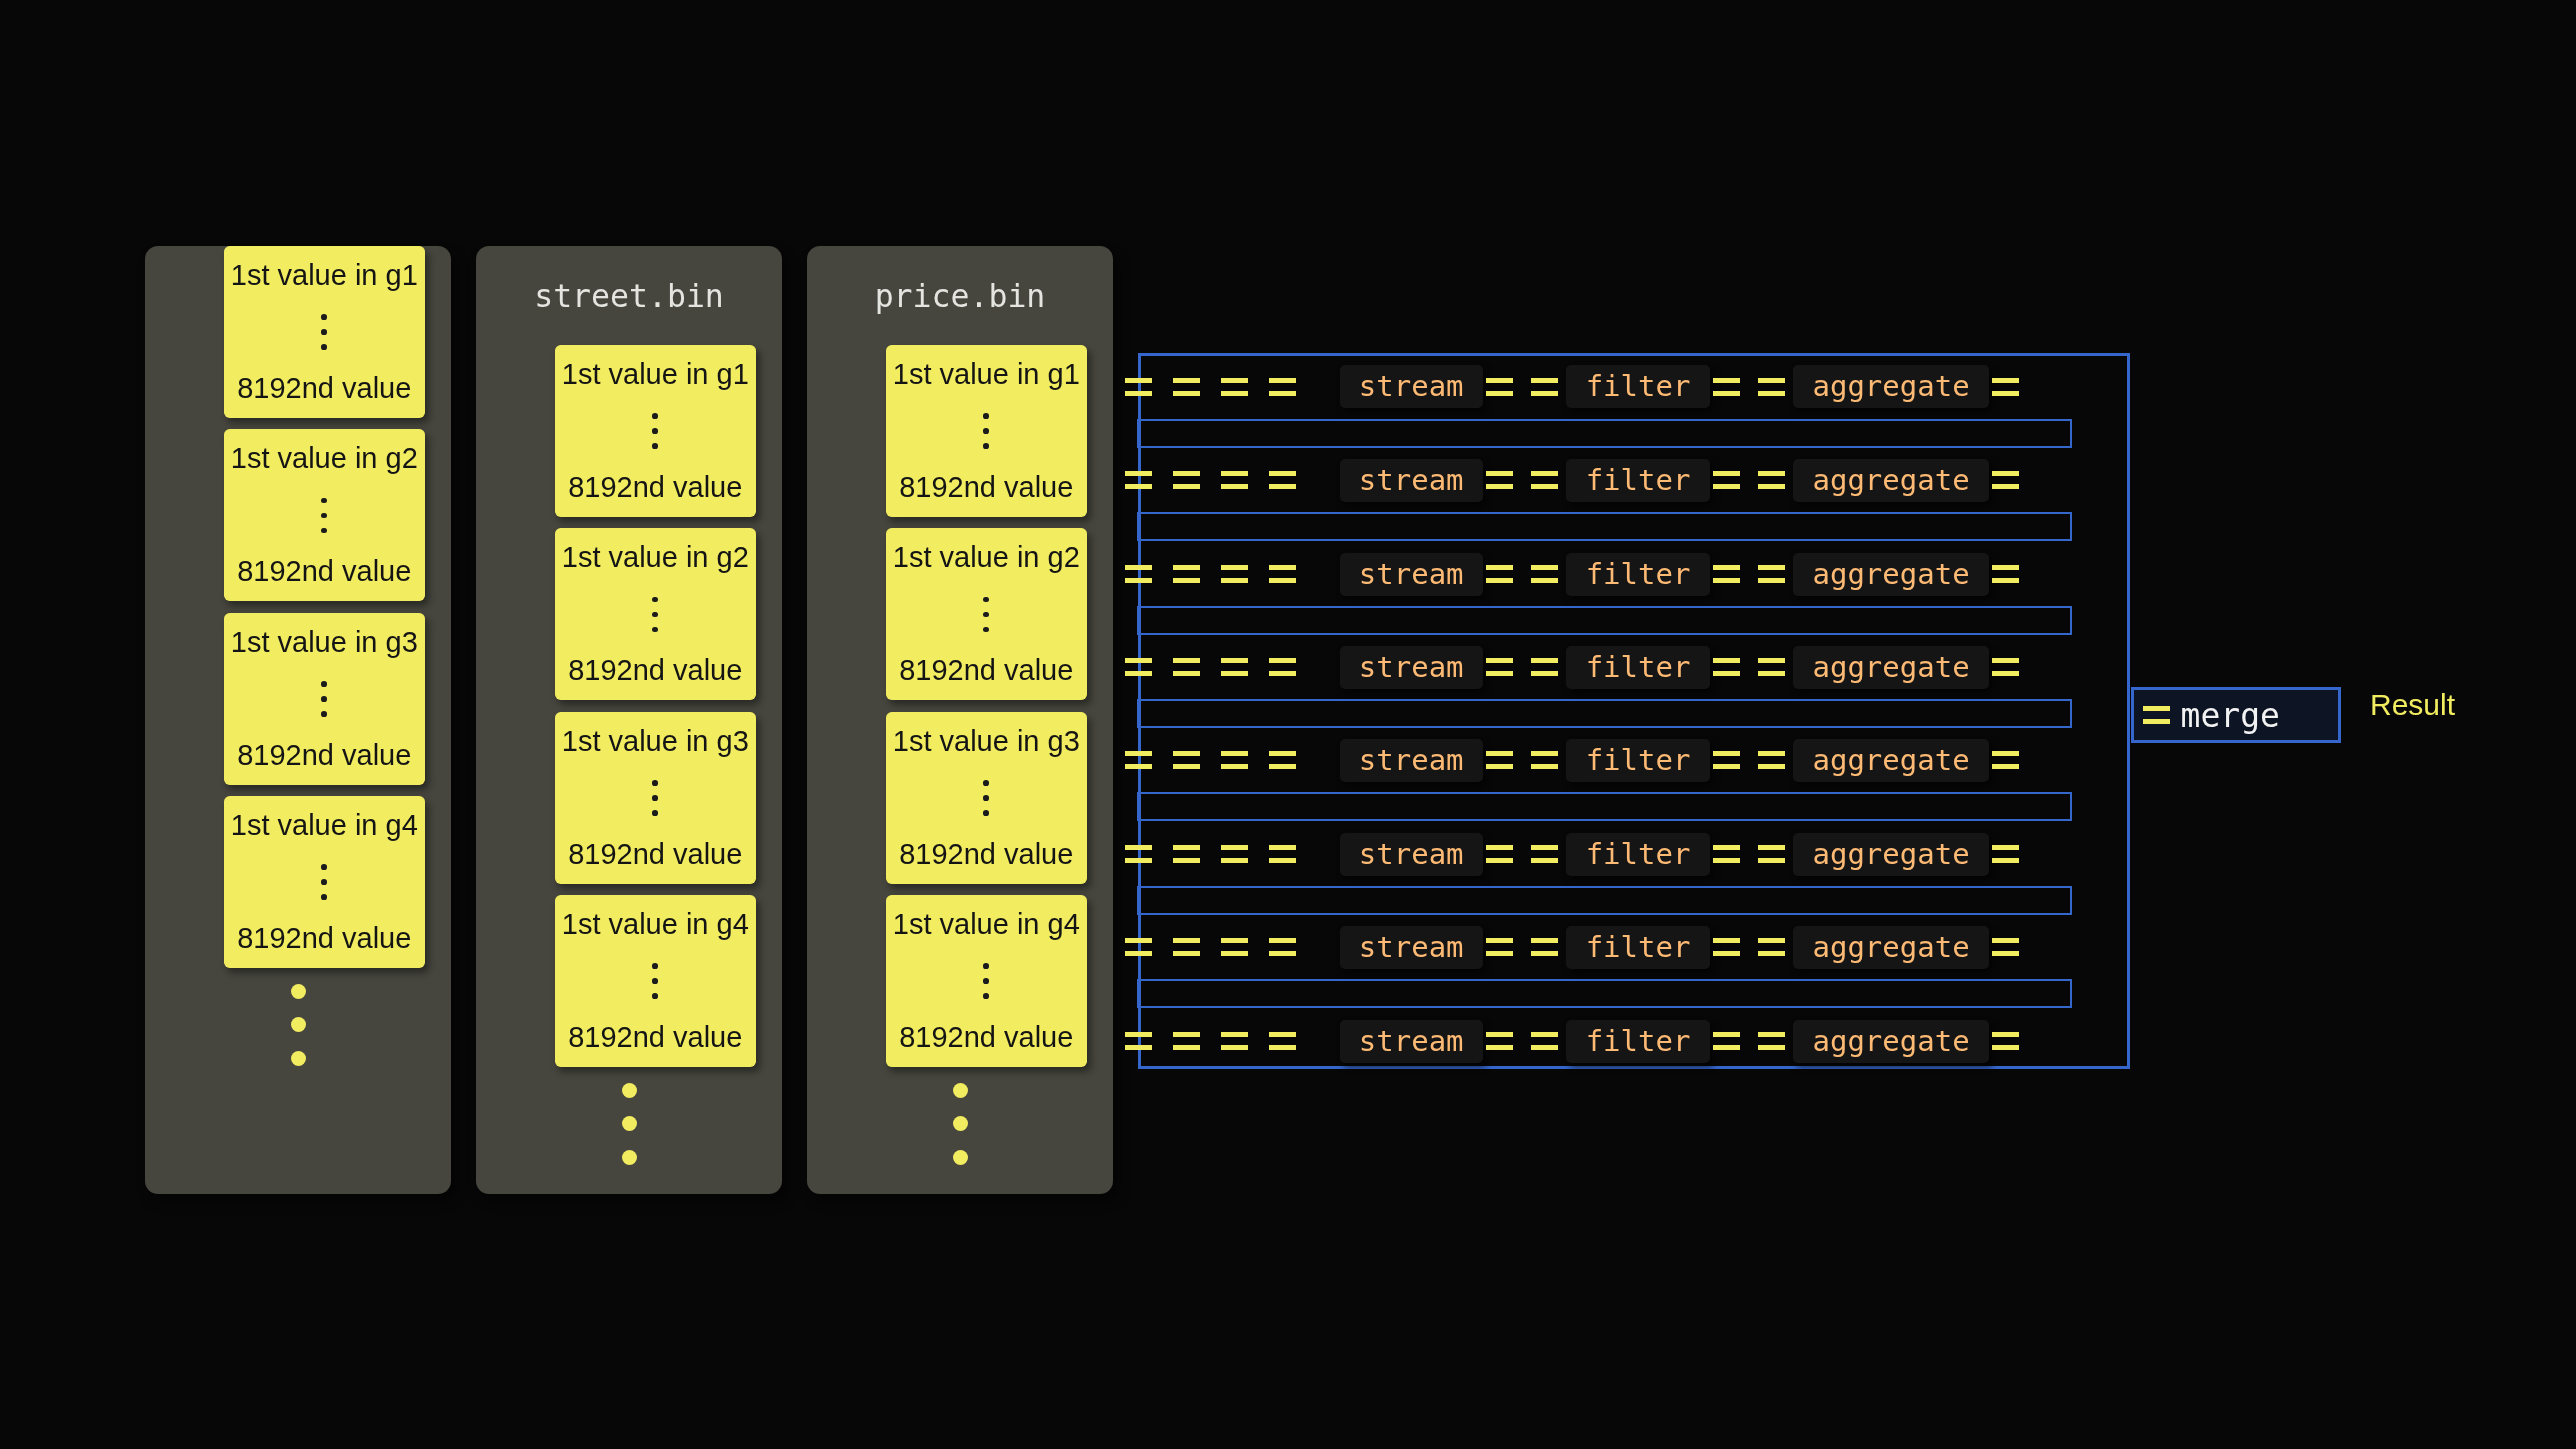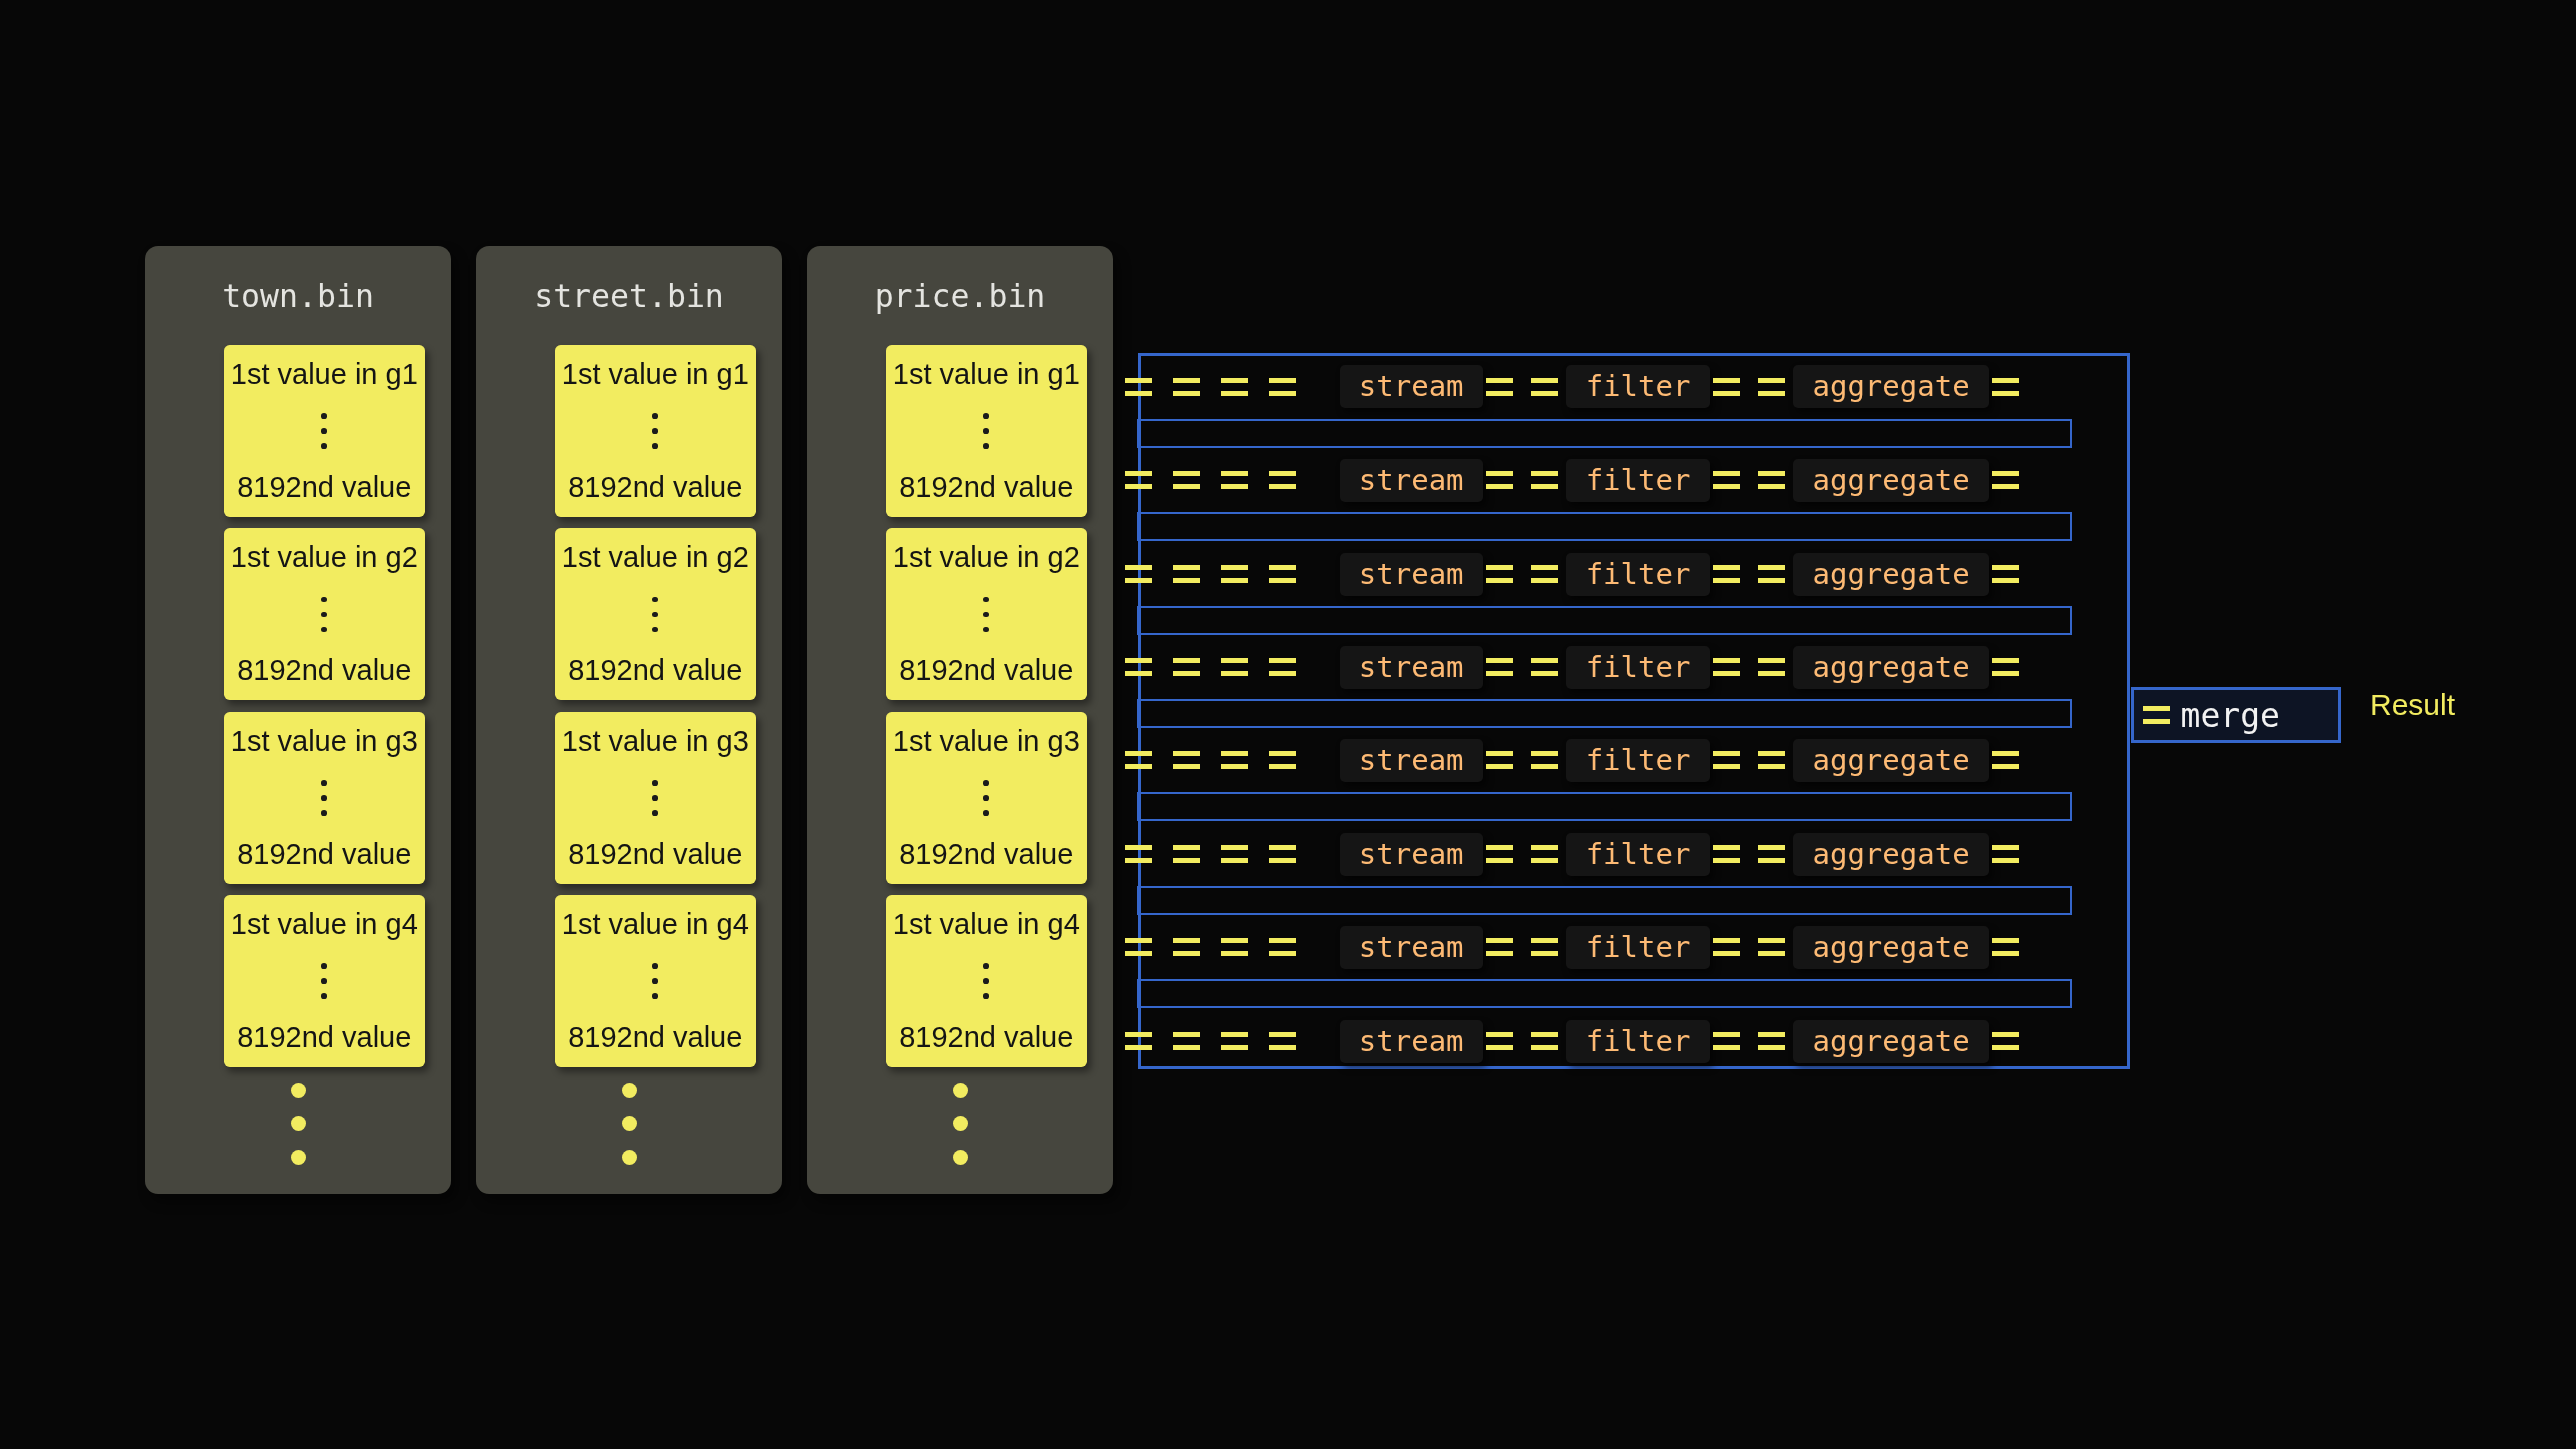--- a/index.html
+++ b/index.html
@@ -72,21 +72,20 @@
   .merge-label { font-family: "DejaVu Sans Mono", monospace; font-size: 33px; color: #f2f2f2; }
   .result { position: absolute; left: 2370px; top: 688px; font-size: 30px; color: var(--yellow, #f2ec60); }
 </style>
 </head>
 <body>
 
 <div class="canvas">
 
   <section class="files" id="files">
   <div class="file">
-    <div class="file-title">town.bin</div>
     <div class="cards">
   <div class="card">
     <div class="card-top">1st value in g1</div>
     <div class="vdots">
               <i></i>
               <i></i>
               <i></i>
             </div>
     <div class="card-bottom">8192nd value</div>
   </div>

